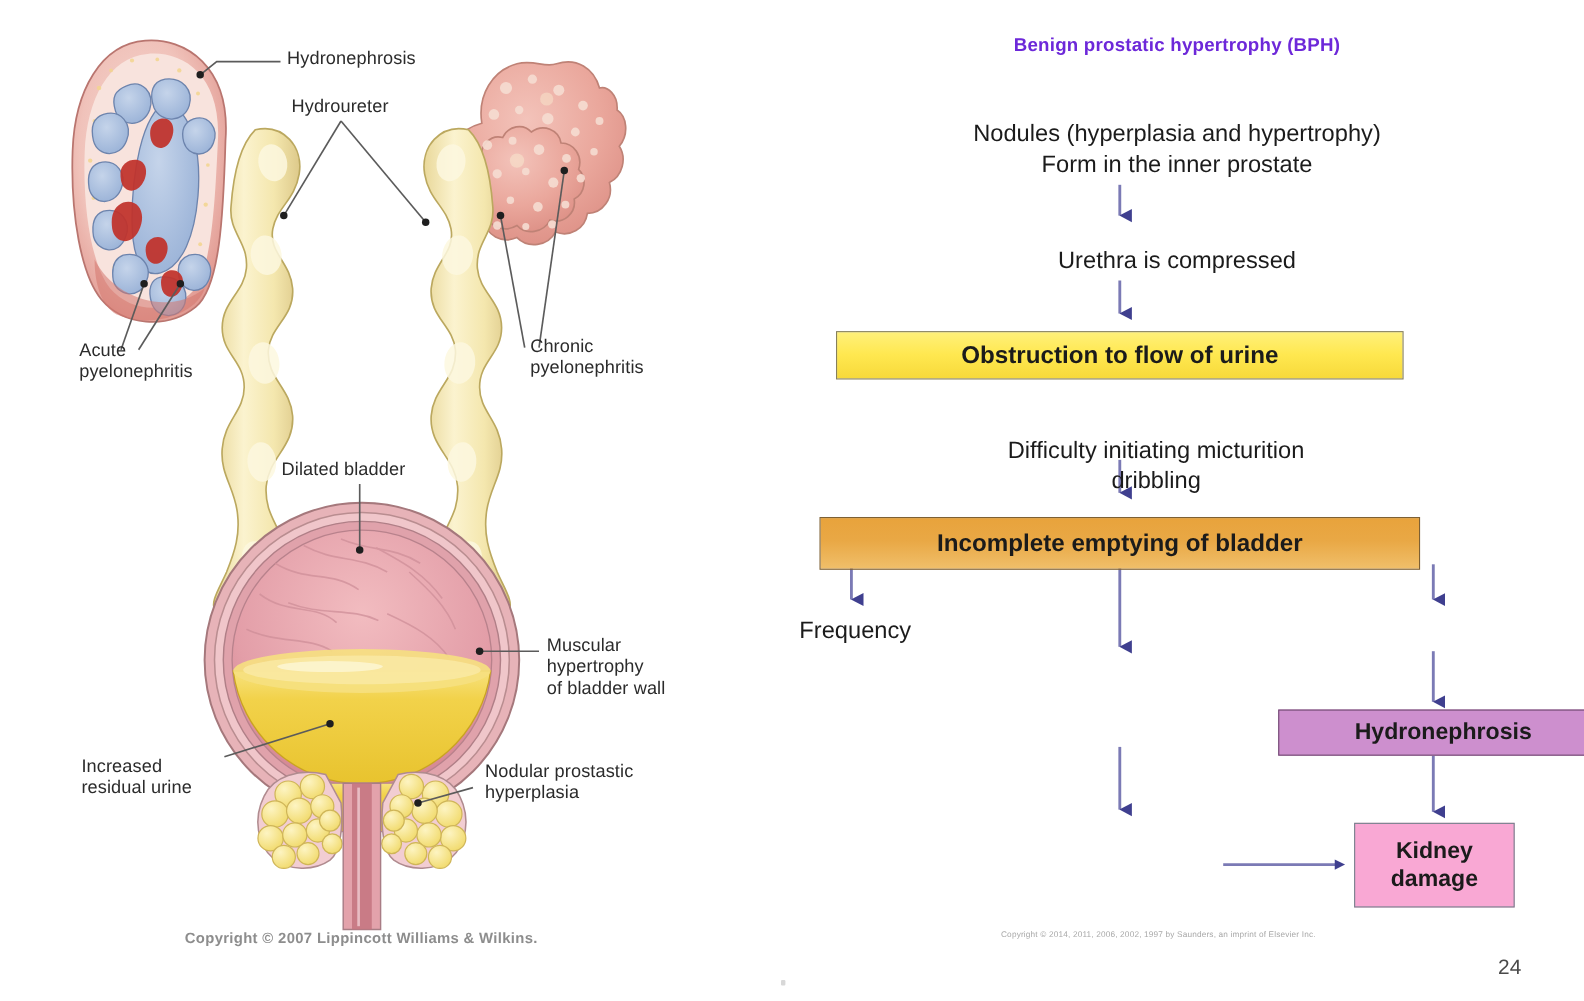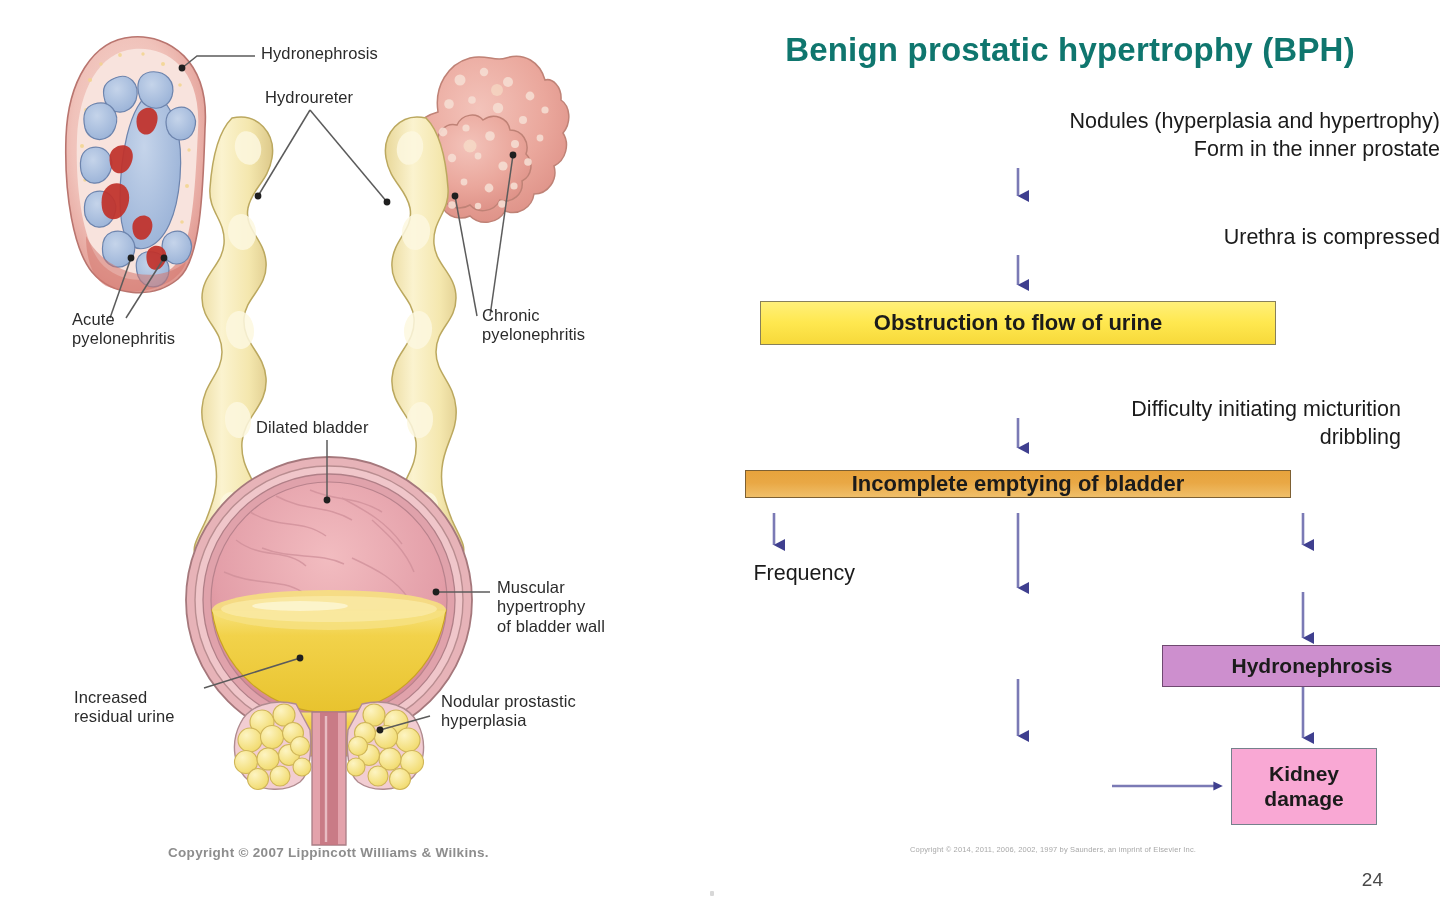--- a/index.html
+++ b/index.html
@@ -52,29 +52,29 @@
     left: 700px; top: 0;
     width: 740px; height: 910px;
   }
   #flow-svg { position: absolute; left: 0; top: 0; }
 
   .flow-title {
     position: absolute;
     width: 100%;
     text-align: center;
     top: 31px;
-    font-size: 33px;
+    font-size: 17px;
     font-weight: bold;
-    color: #0f766e;
+    color: #6d28d9;
     letter-spacing: .2px;
   }
 
   .flow-text {
     position: absolute;
-    text-align: right;
+    text-align: center;
     color: #1b1b1b;
     font-size: 21px;
     line-height: 1.3;
     white-space: pre-line;
   }
 
   .flow-box {
     position: absolute;
     box-sizing: border-box;
     display: flex;
@@ -495,21 +495,21 @@
     <div class="flow-text" style="left:0; width:740px; top:108px; font-size:21.5px;">Nodules (hyperplasia and hypertrophy)
 Form in the inner prostate</div>
 
     <div class="flow-text" style="left:0; width:740px; top:224px; font-size:21.5px;">Urethra is compressed</div>
 
     <div class="flow-box box-yellow" style="left:60px; top:301px; width:516px; height:44px;">Obstruction to flow of urine</div>
 
     <div class="flow-text" style="left:1px; width:700px; top:362px; font-size:21.5px;margin-top:34px;">Difficulty initiating micturition
 dribbling</div>
 
-    <div class="flow-box box-orange" style="left:45px; top:470px; width:546px; height:28px;">Incomplete emptying of bladder</div>
+    <div class="flow-box box-orange" style="left:45px; top:470px; width:546px; height:48px;">Incomplete emptying of bladder</div>
 
     <div class="flow-text" style="left:0px; width:155px; top:560px; font-size:21.5px;">Frequency</div>
 
 
 
     <div class="flow-box box-purple" style="left:462px; top:645px; width:300px; height:42px;">Hydronephrosis</div>
 
 
     <div class="flow-box box-blue" style="left:531px; top:748px; width:146px; height:77px;">Kidney
 damage</div>

